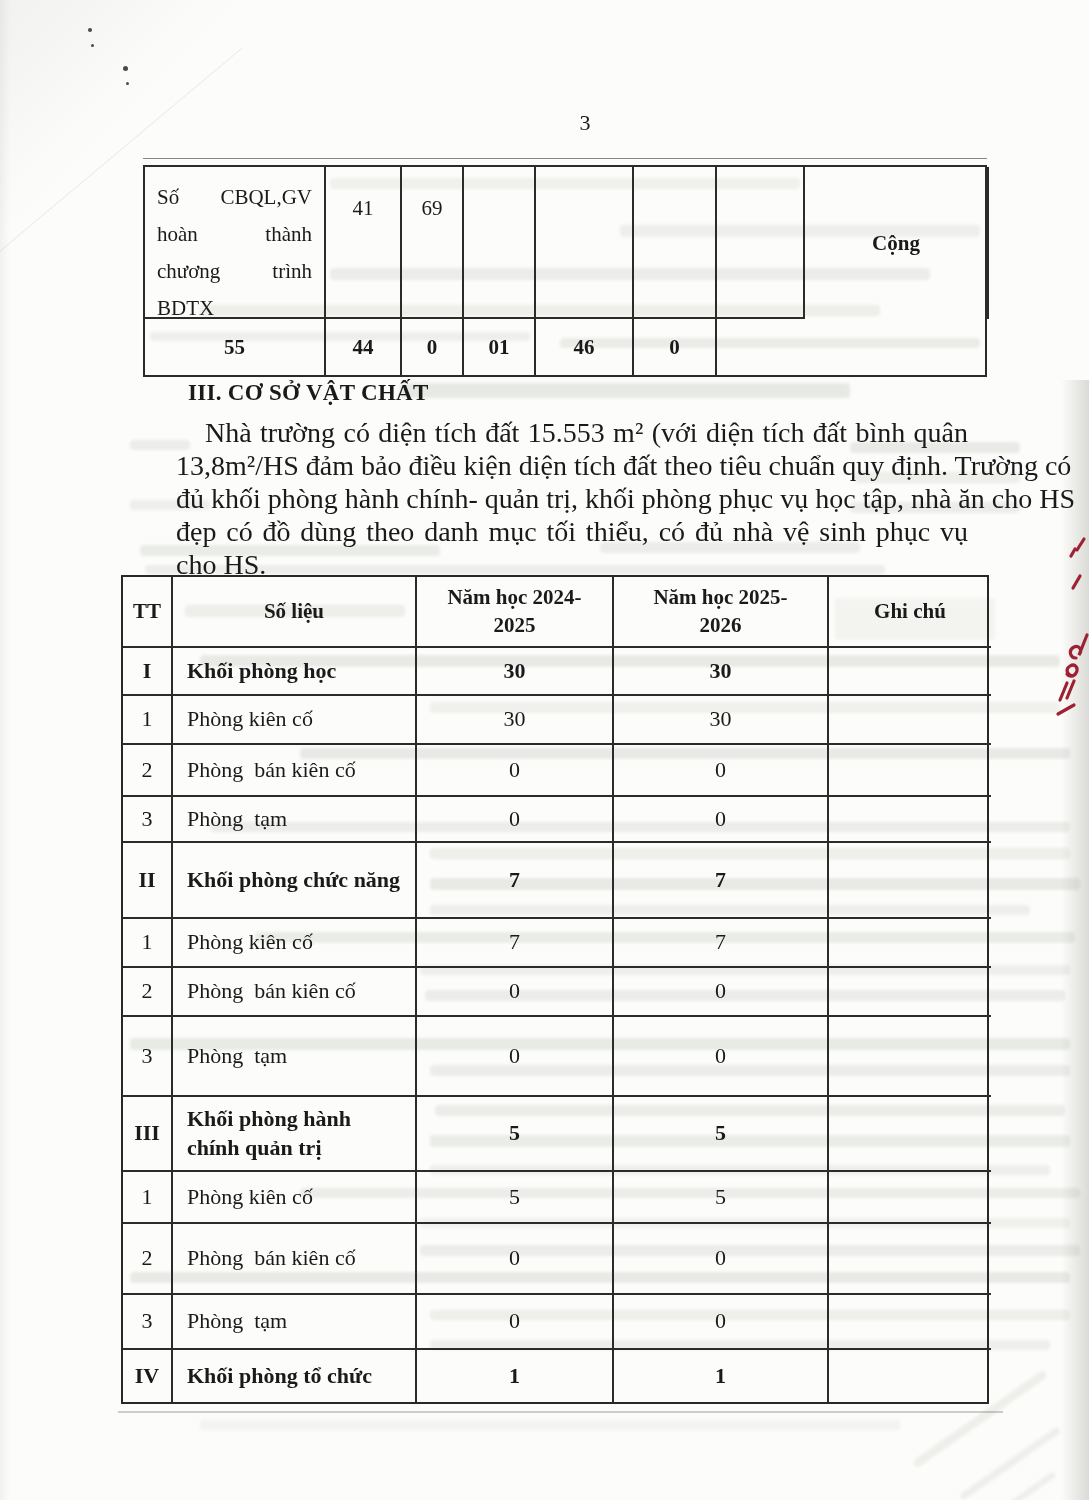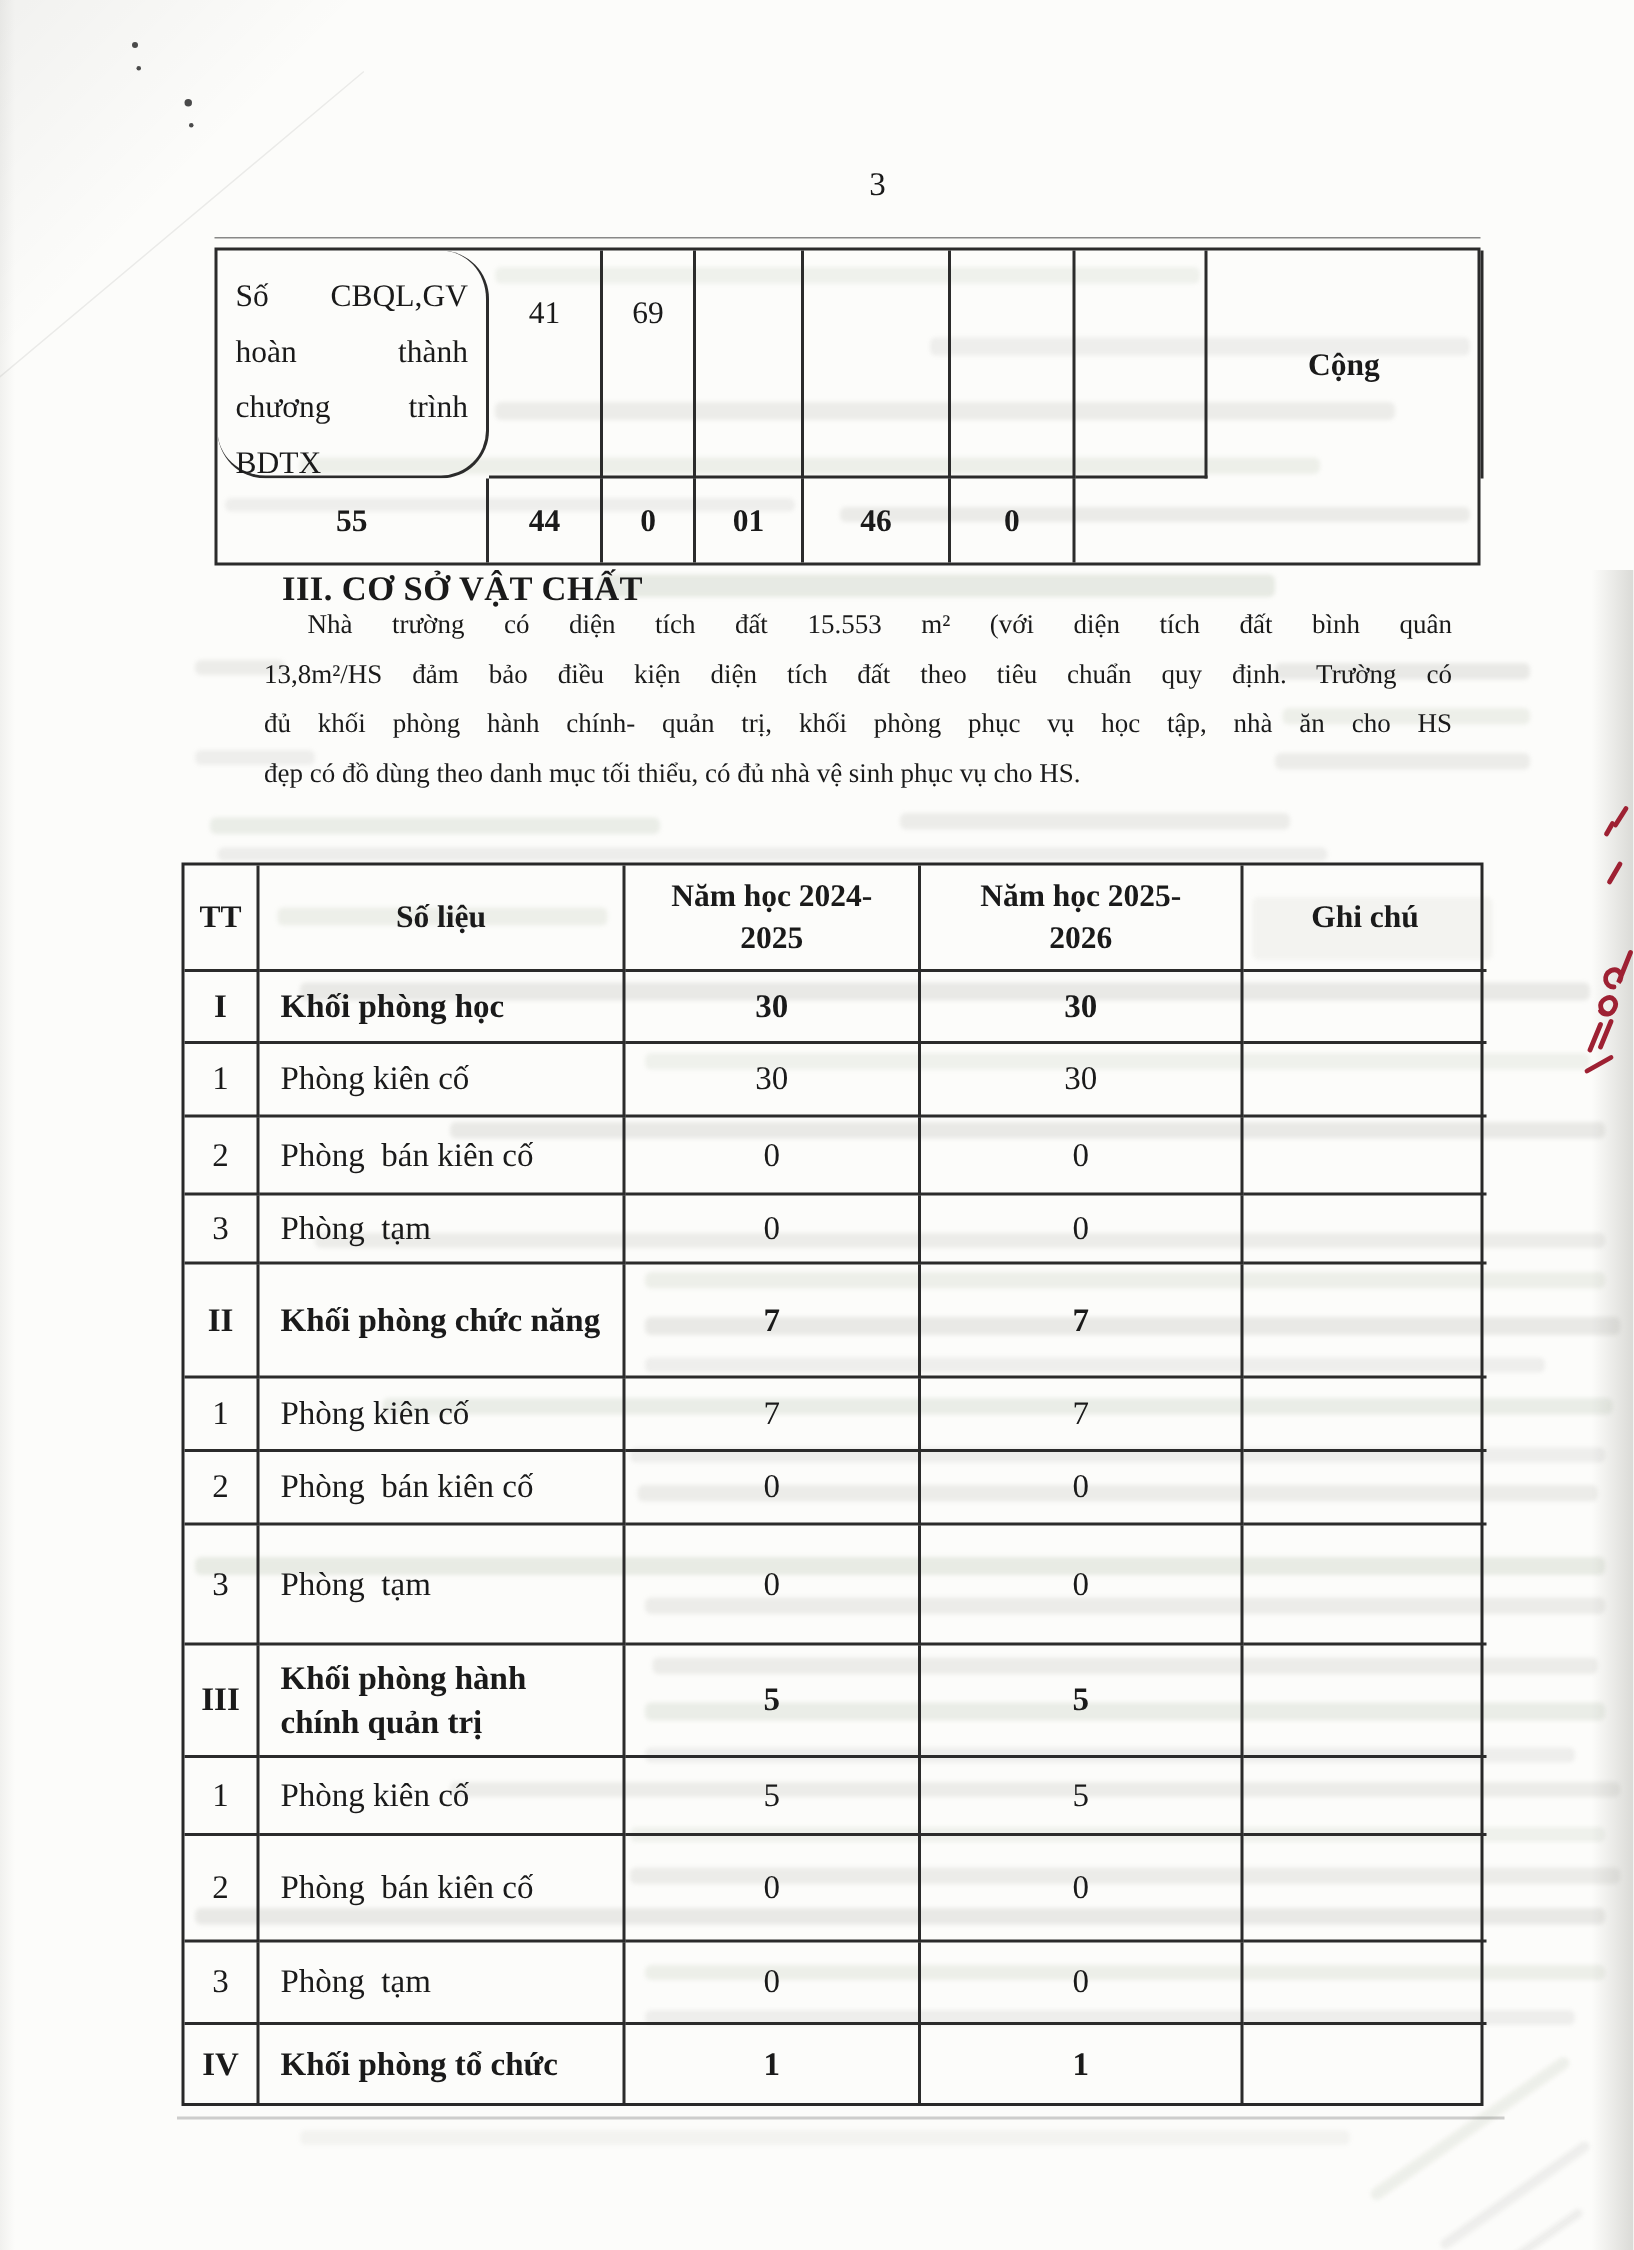--- a/index.html
+++ b/index.html
@@ -27,33 +27,33 @@
   .top-table{position:absolute;left:143px;top:165px;width:844px;
     display:grid;grid-template-columns:181px 76px 62px 72px 98px 83px 88px 184px;
     grid-template-rows:152px 56px;border:2px solid #2b2b2b;box-sizing:border-box;
     background:transparent;}
   .top-table .cell{border-right:2px solid #2b2b2b;border-bottom:2px solid #2b2b2b;
     box-sizing:border-box;display:flex;align-items:center;justify-content:center;
     font-size:21px;line-height:1.25;}
   .top-table .cell.colend{border-right:none;}
   .top-table .cell.rowend{border-bottom:none;}
   .top-table .tt-label{justify-content:flex-start;align-items:flex-start;
-    padding:12px 12px 0 12px;text-align:justify;display:block;line-height:37px;font-size:21px;border-radius:32px;}
+    padding:12px 12px 0 12px;text-align:justify;display:block;line-height:37px;font-size:21px;}
   .top-table .top-pad{align-items:flex-start;padding-top:28px;}
   .top-table .tt-note{font-size:20px;padding:40px 6px 0 6px;justify-content:flex-start;}
   .top-table .bold{font-weight:bold;}
   .over-line{position:absolute;left:143px;top:158px;width:844px;height:0;
     border-top:1.5px solid rgba(40,40,40,.55);}
   .under-line{position:absolute;left:118px;top:1411px;width:885px;height:0;
     border-top:2px solid rgba(40,40,40,.22);}
   
   .section-heading{position:absolute;left:188px;top:380px;font-size:23px;font-weight:bold;
     letter-spacing:.3px;}
   
-  .paragraph{position:absolute;left:176px;top:400px;width:792px;font-size:18px;font-family:Liberation Serif, serif;}
+  .paragraph{position:absolute;left:176px;top:416px;width:792px;font-size:28px;font-family:Liberation Serif, serif;}
   .para-line{text-align:justify;text-align-last:justify;line-height:33px;white-space:nowrap;}
   .para-line.first{text-indent:29px;}
   .para-line.last{text-align-last:left;white-space:normal;}
   
   .main-table{position:absolute;left:121px;top:575px;width:868px;
     display:grid;grid-template-columns:50px 244px 197px 215px 162px;
     border:2.5px solid #282828;box-sizing:border-box;}
   .main-table .cell{border-right:2px solid #2b2b2b;border-bottom:2px solid #2b2b2b;
     box-sizing:border-box;display:flex;align-items:center;justify-content:center;
     font-size:22px;line-height:1.3;text-align:center;}

